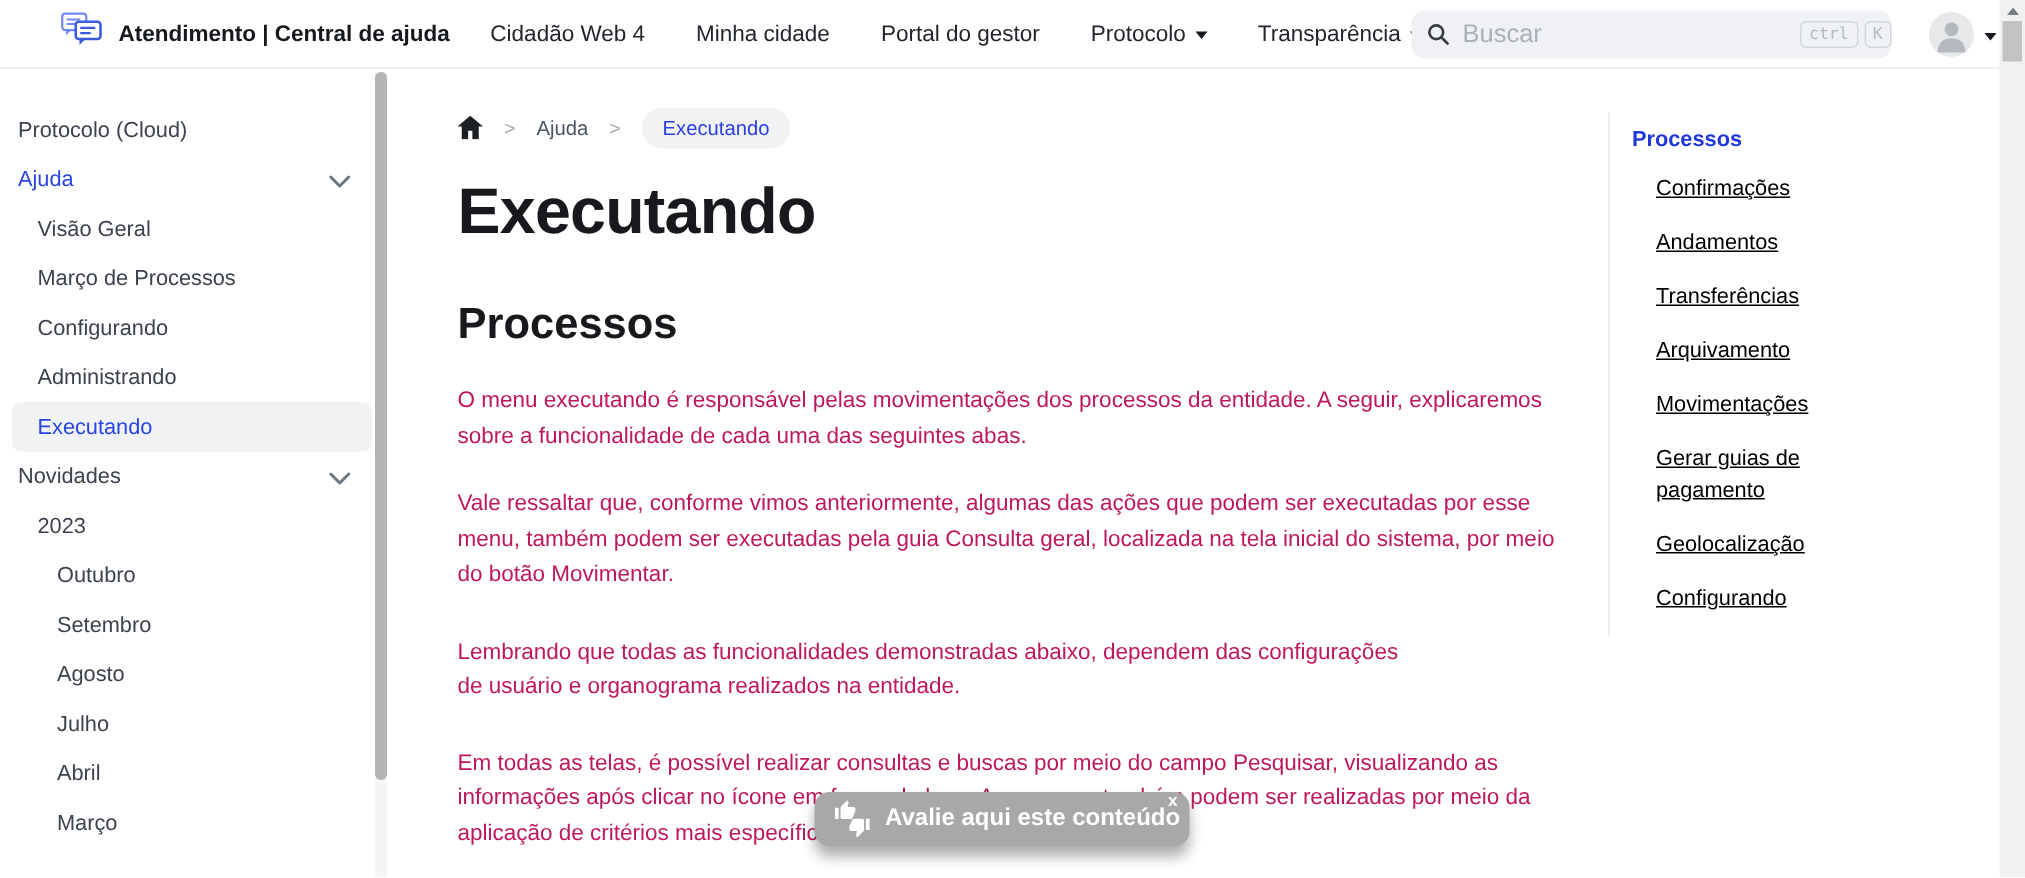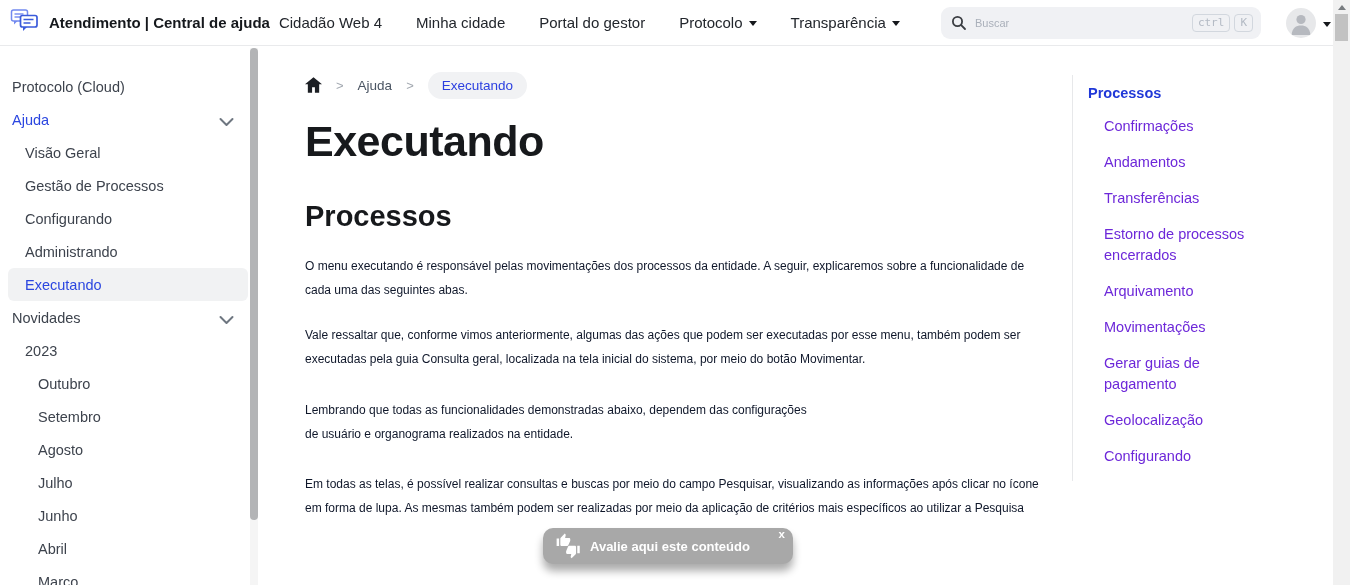--- a/index.html
+++ b/index.html
@@ -3,28 +3,28 @@
 <meta charset="utf-8">
 <style>
   * { box-sizing: border-box; margin: 0; padding: 0; }
   html,body { background:#fff; }
   body { font-family: "Liberation Sans", "DejaVu Sans", sans-serif; color:#24292f; }
   .page { position:relative; width:1350px; height:585px; background:#fff; overflow:hidden; }
 
   
   .topbar { position:absolute; left:0; top:0; width:1350px; height:46px;
             display:flex; align-items:center; border-bottom:1px solid #e9eaec; background:#fff; z-index:5; }
-  .brand { display:flex; align-items:center; gap:9px; padding-left:10px; }
+  .brand { display:flex; align-items:center; gap:9px; padding-left:10px;margin-left:30px; }
   .brand-title { font-size:15px; font-weight:bold; color:#15181c; white-space:nowrap; }
-  .topnav { display:flex; align-items:center; gap:34px; margin-left:9px; }
+  .topnav { display:flex; align-items:center; gap:34px; margin-left:27px; }
   .topnav a { font-size:15px; color:#22262c; text-decoration:none; white-space:nowrap; display:flex; align-items:center; gap:6px; cursor:pointer; }
   .caret { width:0; height:0; border-left:4.5px solid transparent; border-right:4.5px solid transparent; border-top:5px solid #15181c; display:inline-block; margin-top:2px; }
   .search { position:absolute; left:941px; top:7px; width:320px; height:32px; background:#f0f1f4; border-radius:9px;
             display:flex; align-items:center; padding:0 8px 0 10px; }
-  .search input { flex:1; border:none; outline:none; background:transparent; font-size:11px; color:#333;
+  .search input { flex:1; border:none; outline:none; background:transparent; font-size:17px; color:#333;
                   font-family:"Liberation Sans", sans-serif; margin-left:8px; }
   .search input::placeholder { color:#aab0ba; }
   .kbd { font-family:"DejaVu Sans Mono", monospace; font-size:11px; color:#b3bac4; border:1px solid #d2d7de;
          border-radius:4px; padding:1px 5px; margin-left:4px; line-height:14px; }
   .user { position:absolute; left:1286px; top:8px; display:flex; align-items:center; gap:7px; cursor:pointer; }
   .avatar { width:30px; height:30px; border-radius:50%; background:#e7e8ea; overflow:hidden; display:flex; align-items:flex-end; justify-content:center; }
 
   
   .sidebar { position:absolute; left:0; top:46px; width:258px; bottom:0; background:#fff; padding-top:24px; }
   .side-item { position:relative; height:33px; display:flex; align-items:center; margin:0 10px 0 8px;
@@ -39,33 +39,33 @@
   .side-thumb { position:absolute; left:0; top:0; width:8px; height:472px; background:#b3b4b6; border-radius:4px; }
 
   
   .main { position:absolute; left:305px; top:46px; width:745px; }
   .breadcrumb { display:flex; align-items:center; gap:14px; margin-top:24px; height:30px; }
   .bc-sep { color:#a2a8b0; font-size:13px; }
   .bc-link { font-size:13.5px; color:#4b5563; cursor:pointer; }
   .bc-pill { font-size:13.5px; color:#2b3fe0; background:#f1f2f4; border-radius:14px; padding:6px 14px; cursor:pointer; }
   h1.title { font-size:43px; font-weight:800; letter-spacing:-0.5px; color:#17191c; margin-top:17px; }
   h2.section { font-size:29px; font-weight:700; color:#17191c; margin-top:34px; }
-  .para { font-size:12px; line-height:23.5px; color:#0f172a; margin-top:22px; max-width:742px; }
+  .para { font-size:15px; line-height:23.5px; color:#be185d; margin-top:22px; max-width:742px; }
   .para b { font-weight:normal; }
 
   
   .toc { position:absolute; left:1072px; top:75px; width:200px; border-left:1px solid #e7e8ea; padding:10px 0 14px 15px; }
   .toc-title { font-size:14.5px; font-weight:bold; color:#2038d8; cursor:pointer; }
-  .toc-item { font-size:14.5px; color:#6d28d9; line-height:21px; margin-top:15px; padding-left:16px; max-width:165px; cursor:pointer; }
+  .toc-item { font-size:14.5px; color:#000000; line-height:21px; margin-top:15px; padding-left:16px; max-width:165px; cursor:pointer;text-decoration:underline; }
 
   
   .toast { position:absolute; left:543px; top:528px; width:250px; height:36px; background:#a8a8a8; border-radius:10px;
            display:flex; align-items:center; padding:0 14px 0 12px; gap:8px; color:#fff;
            box-shadow:0 7px 9px rgba(0,0,0,0.33); z-index:10; cursor:pointer; }
-  .toast-label { font-size:13px; font-weight:bold; white-space:nowrap; }
+  .toast-label { font-size:16px; font-weight:bold; white-space:nowrap; }
   .toast-close { position:absolute; right:8px; top:0px; font-size:11.5px; font-weight:bold; color:#fff; cursor:pointer; line-height:12px; }
 
   
   .vscroll { position:absolute; right:0; top:0; width:17px; height:585px; background:#f1f1f1; z-index:6; }
   .vscroll-arrow { width:0; height:0; border-left:4px solid transparent; border-right:4px solid transparent;
                    border-bottom:5px solid #787c80; margin:5px auto 0; }
   .vscroll-thumb { position:absolute; left:2px; top:14px; width:13px; height:27px; background:#c2c2c2; }
 </style>
 </head>
 <body>
@@ -138,21 +138,21 @@
       <span class="side-chevron">
         <svg width="15" height="10" viewBox="0 0 15 10">
             <path d="M1.5 2 L7.5 8 L13.5 2" fill="none" stroke="#6e7680" stroke-width="2" stroke-linecap="round" stroke-linejoin="round"></path>
           </svg>
       </span>
     </div>
     <div class="side-item lvl1">
         <span>Visão Geral</span>
       </div>
     <div class="side-item lvl1">
-        <span>Gestão de Processos</span>
+        <span>Março de Processos</span>
       </div>
     <div class="side-item lvl1">
         <span>Configurando</span>
       </div>
     <div class="side-item lvl1">
         <span>Administrando</span>
       </div>
     <div class="side-item lvl1 blue active">
         <span>Executando</span>
       </div>
@@ -173,23 +173,20 @@
     <div class="side-item lvl2">
         <span>Setembro</span>
       </div>
     <div class="side-item lvl2">
         <span>Agosto</span>
       </div>
     <div class="side-item lvl2">
         <span>Julho</span>
       </div>
     <div class="side-item lvl2">
-        <span>Junho</span>
-      </div>
-    <div class="side-item lvl2">
         <span>Abril</span>
       </div>
     <div class="side-item lvl2">
         <span>Março</span>
       </div>
     <div class="side-scroll">
       <div class="side-thumb"></div>
     </div>
   </aside>
 
@@ -216,21 +213,20 @@
     <p class="para" style="margin-top:28px"><span>Lembrando que todas as funcionalidades demonstradas abaixo, dependem das configurações</span><br><span>de usuário e organograma realizados na entidade.</span></p>
 
     <p class="para" style="margin-top:27px"><span>Em todas as telas, é possível realizar consultas e buscas por meio do campo </span><b>Pesquisar</b><span>, visualizando as informações após clicar no ícone em forma de lupa. As mesmas também podem ser realizadas por meio da aplicação de critérios mais específicos ao utilizar a </span><b>Pesquisa</b></p>
   </main>
 
   <aside class="toc">
     <div class="toc-title">Processos</div>
     <div class="toc-item">Confirmações</div>
     <div class="toc-item">Andamentos</div>
     <div class="toc-item">Transferências</div>
-    <div class="toc-item">Estorno de processos encerrados</div>
     <div class="toc-item">Arquivamento</div>
     <div class="toc-item">Movimentações</div>
     <div class="toc-item">Gerar guias de pagamento</div>
     <div class="toc-item">Geolocalização</div>
     <div class="toc-item">Configurando</div>
   </aside>
 
   <div class="toast">
     <span style="display:flex">
       <svg width="27" height="27" viewBox="0 0 27 27">

